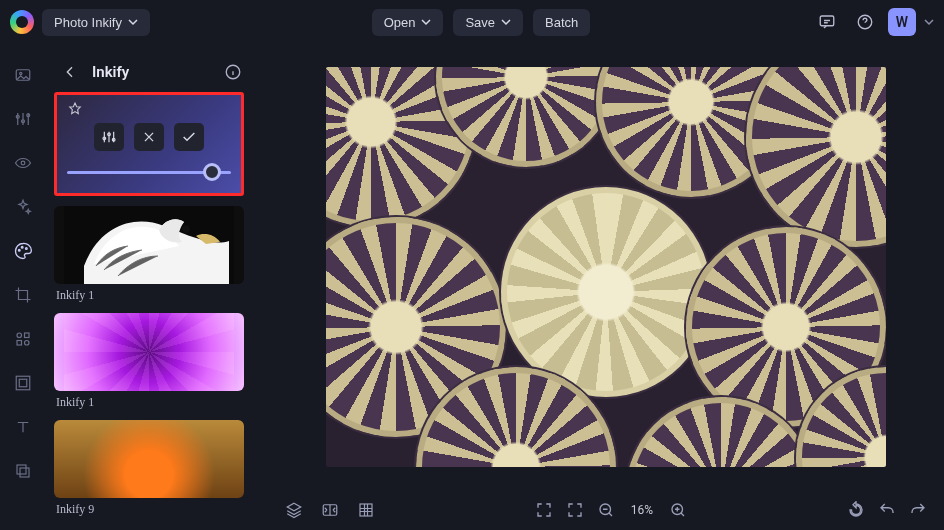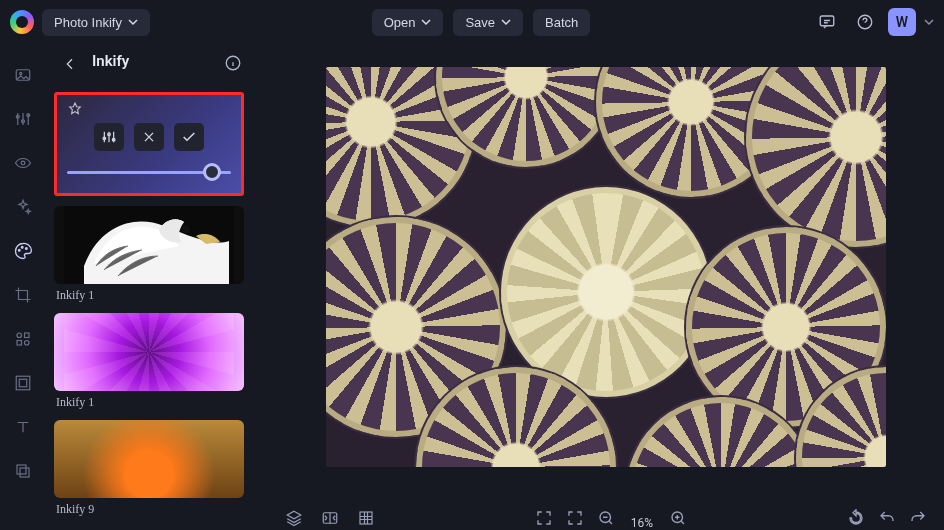--- a/index.html
+++ b/index.html
@@ -70,21 +70,21 @@
 
 
 .panel {
   position: absolute; left: 46px; top: 44px; bottom: 0;
   width: 212px;
   padding: 8px 10px 8px 8px;
   overflow: hidden;
 }
 .panel-head {
   height: 40px;
-  display: flex; gap: 10px;
+  display: flex; align-items: center; gap: 10px;
   padding: 0 4px;
 }
 .panel-head .back {
   width: 24px; height: 24px;
   display: inline-flex; align-items:center; justify-content:center;
   cursor: pointer; color:#c8cad6;
 }
 .panel-head .title { font-weight: 600; font-size: 15px; color:#e6e7f2; }
 .panel-head .info {
   margin-left: auto;
@@ -182,21 +182,21 @@
   background:
     radial-gradient(circle at 50% 50%, #f2ecd0 0 18%, rgba(242,236,208,0) 20%),
     repeating-conic-gradient(#e8e0b8 0 10deg, #c7bd92 10deg 22deg);
   box-shadow: inset 0 0 0 6px #d9d0a6, 0 0 0 2px #3a2d40;
 }
 
 
 .bottombar {
   position:absolute; left: 268px; right: 0; bottom: 0;
   height: 40px;
-  display:flex; align-items:flex-end;
+  display:flex; align-items:center;
   padding: 0 14px;
   gap: 7px;
   color:#9a9eb8;
 }
 .bottombar .bgrp { display:flex; gap:12px; }
 .bottombar .spacer { flex:1; }
 .bb-icon {
   width: 24px; height:24px;
   display:inline-flex; align-items:center; justify-content:center;
   cursor:pointer;

